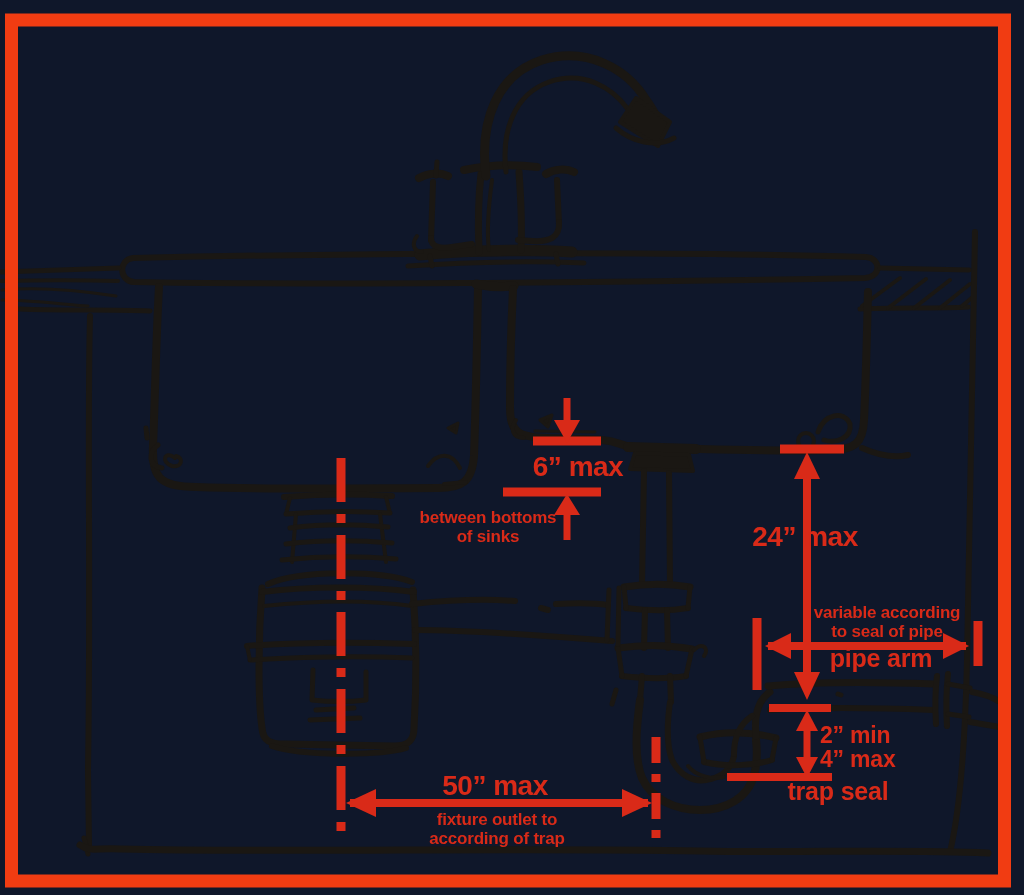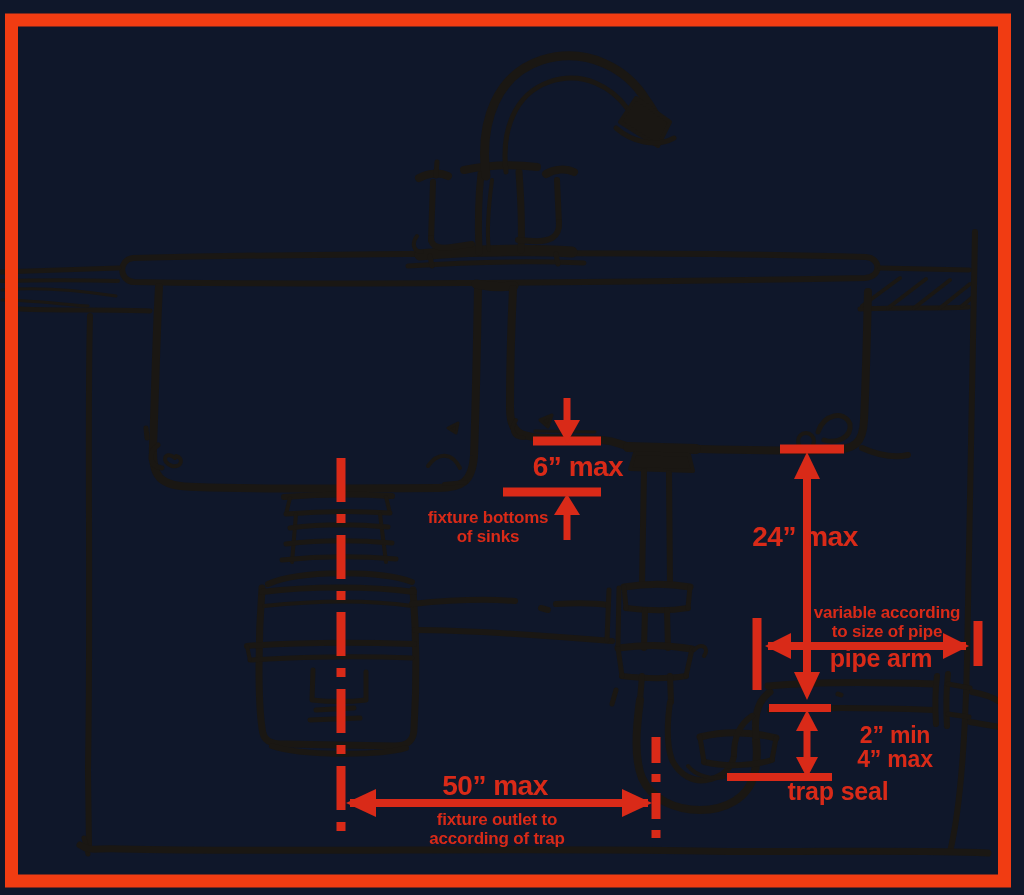--- a/index.html
+++ b/index.html
@@ -8,21 +8,21 @@
   .stage svg{position:absolute;left:0;top:0;}
   .ink path,.ink line,.ink circle{stroke:var(--ink);fill:none;stroke-linecap:round;stroke-linejoin:round;}
   .ink .fill{fill:var(--ink);stroke:var(--ink);}
   .red line,.red path{stroke:var(--red);fill:none;}
   .red polygon{fill:var(--red);stroke:none;}
   .frame{stroke:var(--border);fill:none;}
   .label{position:absolute;color:var(--red);font-weight:bold;text-align:center;
          line-height:19px;font-size:17px;letter-spacing:-0.2px;white-space:nowrap;}
   .value{font-size:28px;line-height:30px;letter-spacing:-0.5px;}
   .mid{font-size:25px;line-height:27px;}
-  .minmax{font-size:23px;line-height:24px;text-align:center;margin-left:15px;}
+  .minmax{font-size:23px;line-height:24px;text-align:left;}
 </style>
 </head>
 <body>
 
 <div class="stage">
 
 <svg width="1024" height="895" viewBox="0 0 1024 895">
 
   <g class="ink">
 
@@ -218,29 +218,29 @@
       <polygon points="376,789 376,817 346,803"></polygon>
       <polygon points="622,789 622,817 652,803"></polygon>
     </g>
   </g>
 
   <rect class="frame" x="11.5" y="20" width="993" height="861" stroke-width="13"></rect>
 </svg>
 
   <div class="label value" style="left:498px;top:452px;width:160px">6” max</div>
   <div class="label" style="left:398px;top:508px;width:180px">
-    <div>fixture bottoms</div>
+    <div>between bottoms</div>
     <div>of sinks</div>
   </div>
 
   <div class="label value" style="left:725px;top:522px;width:160px">24” max</div>
 
   <div class="label" style="left:787px;top:603px;width:200px">
     <div>variable according</div>
-    <div>to size of pipe</div>
+    <div>to seal of pipe</div>
   </div>
   <div class="label mid" style="left:801px;top:645px;width:160px">pipe arm</div>
 
   <div class="label minmax" style="left:820px;top:723px;width:120px">
     <div>2” min</div>
     <div>4” max</div>
   </div>
   <div class="label mid" style="left:758px;top:778px;width:160px">trap seal</div>
 
   <div class="label value" style="left:405px;top:771px;width:180px">50” max</div>

